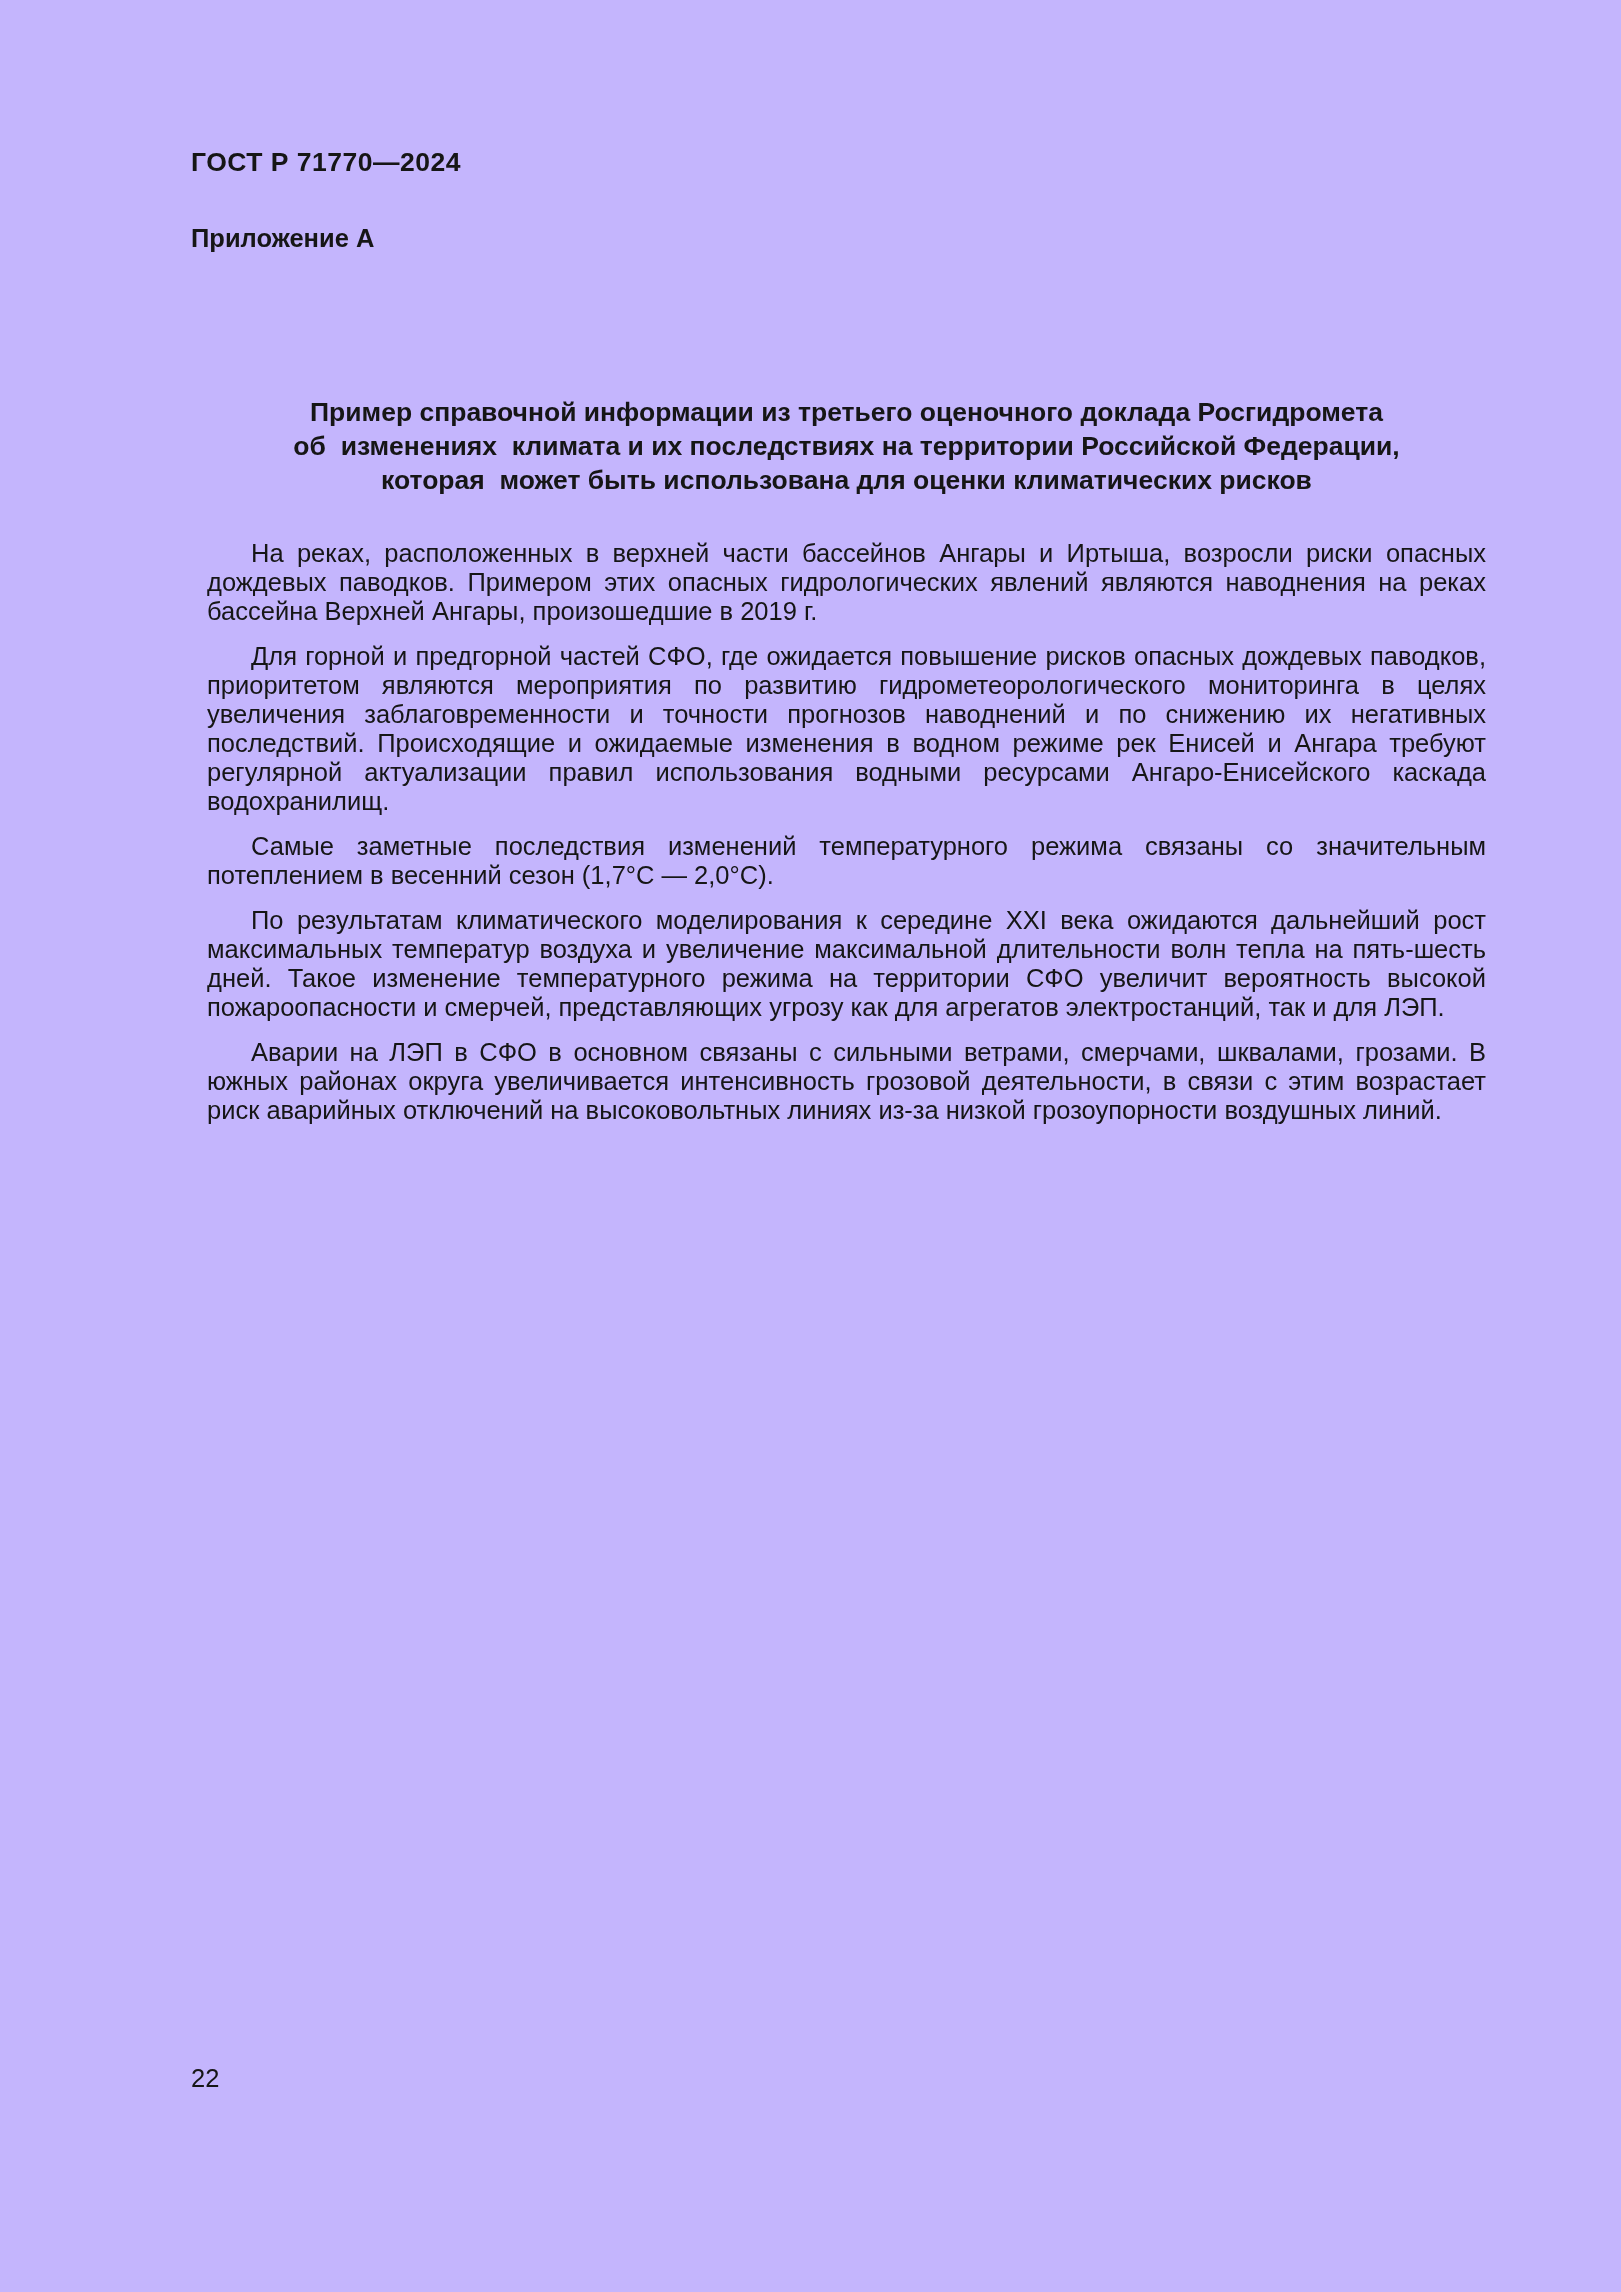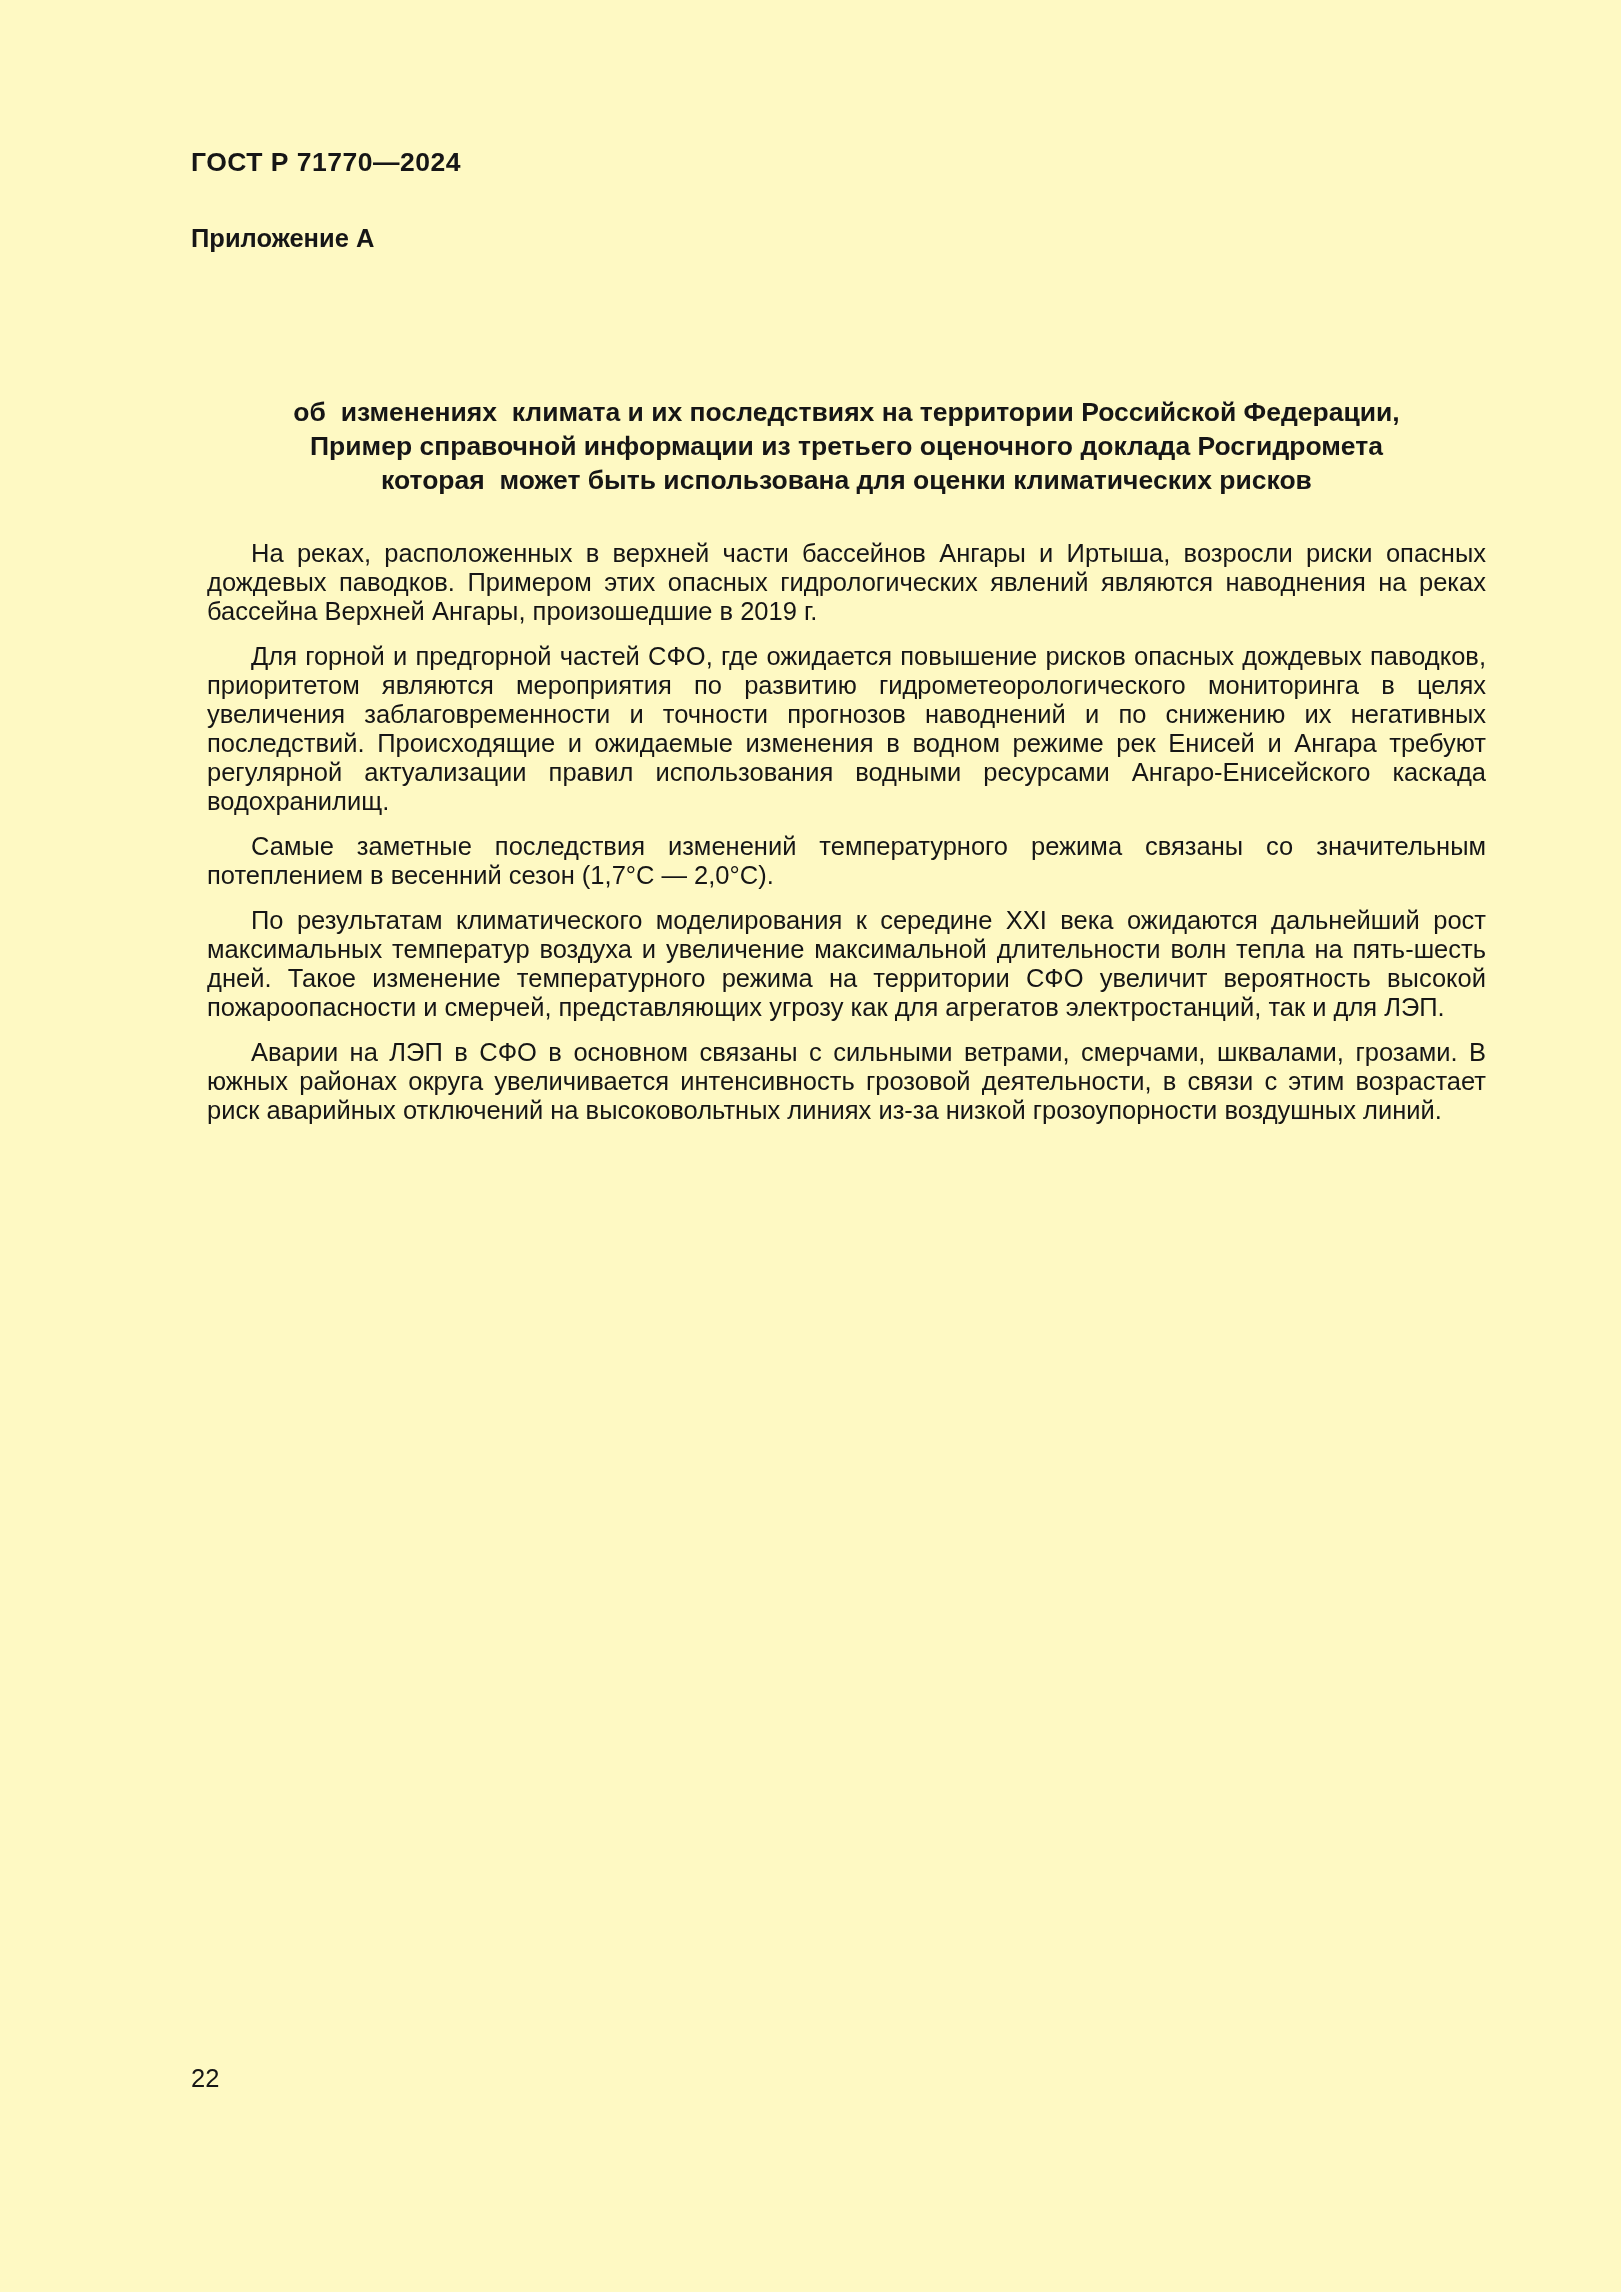--- a/index.html
+++ b/index.html
@@ -4,21 +4,21 @@
 <style>
   html, body {
     margin: 0;
     padding: 0;
     background: #ffffff;
   }
   .page {
     position: relative;
     width: 1621px;
     height: 2293px;
-    background: #fef9c3;
+    background: #c4b5fd;
     color: #161616;
     font-family: "Liberation Sans", "DejaVu Sans", sans-serif;
     overflow: hidden;
   }
   .gost-code {
     position: absolute;
     left: 191px;
     top: 147px;
     font-size: 26.5px;
     font-weight: bold;
@@ -75,22 +75,22 @@
 
 <div class="page">
 
   <div class="gost-code">ГОСТ Р 71770—2024</div>
 
   <div class="annex-heading">
     <div>Приложение А</div>
   </div>
 
   <div class="doc-title">
+    <div class="title-line">Пример справочной информации из третьего оценочного доклада Росгидромета</div>
     <div class="title-line">об  изменениях  климата и их последствиях на территории Российской Федерации,</div>
-    <div class="title-line">Пример справочной информации из третьего оценочного доклада Росгидромета</div>
     <div class="title-line">которая  может быть использована для оценки климатических рисков</div>
   </div>
 
   <div class="body-text">
     <p>На реках, расположенных в верхней части бассейнов Ангары и Иртыша, возросли риски опасных дождевых паводков. Примером этих опасных гидрологических явлений являются наводнения на реках бассейна Верхней Ангары, произошедшие в 2019 г.</p>
     <p>Для горной и предгорной частей СФО, где ожидается повышение рисков опасных дождевых паводков, приоритетом являются мероприятия по развитию гидрометеорологического мониторинга в целях увеличения заблаговременности и точности прогнозов наводнений и по снижению их негативных последствий. Происходящие и ожидаемые изменения в водном режиме рек Енисей и Ангара требуют регулярной актуализации правил использования водными ресурсами Ангаро-Енисейского каскада водохранилищ.</p>
     <p>Самые заметные последствия изменений температурного режима связаны со значительным потеплением в весенний сезон (1,7°С — 2,0°С).</p>
     <p>По результатам климатического моделирования к середине XXI века ожидаются дальнейший рост максимальных температур воздуха и увеличение максимальной длительности волн тепла на пять-шесть дней. Такое изменение температурного режима на территории СФО увеличит вероятность высокой пожароопасности и смерчей, представляющих угрозу как для агрегатов электростанций, так и для ЛЭП.</p>
     <p>Аварии на ЛЭП в СФО в основном связаны с сильными ветрами, смерчами, шквалами, грозами. В южных районах округа увеличивается интенсивность грозовой деятельности, в связи с этим возрастает риск аварийных отключений на высоковольтных линиях из-за низкой грозоупорности воздушных линий.</p>
   </div>

